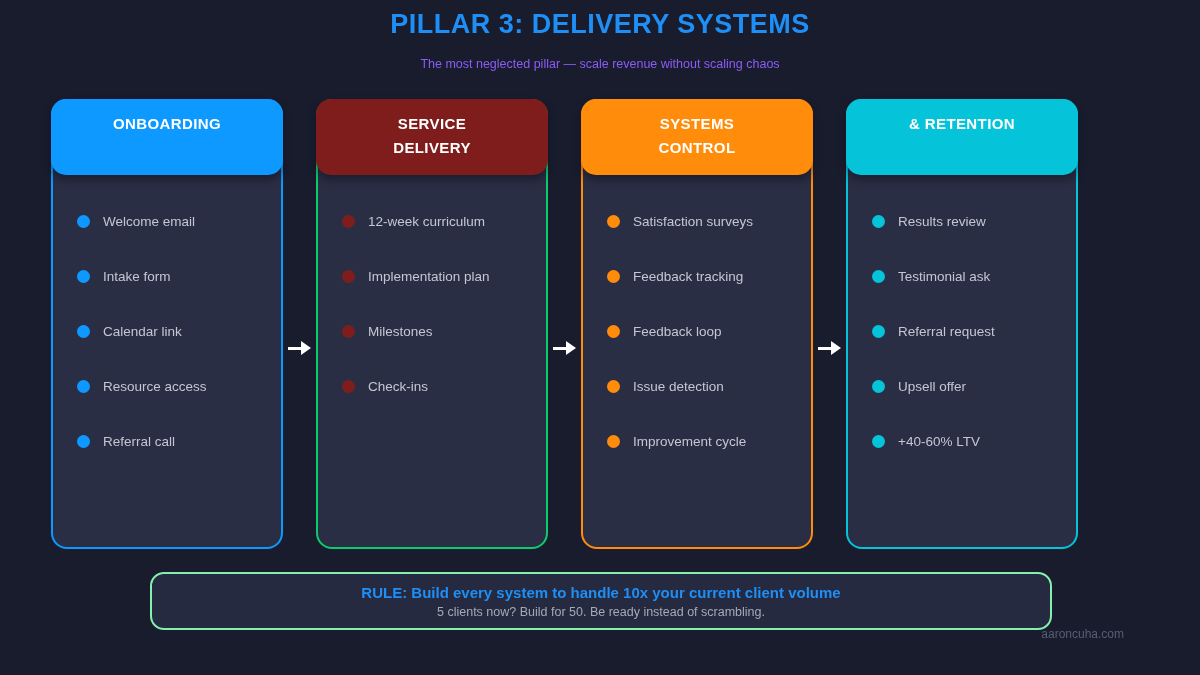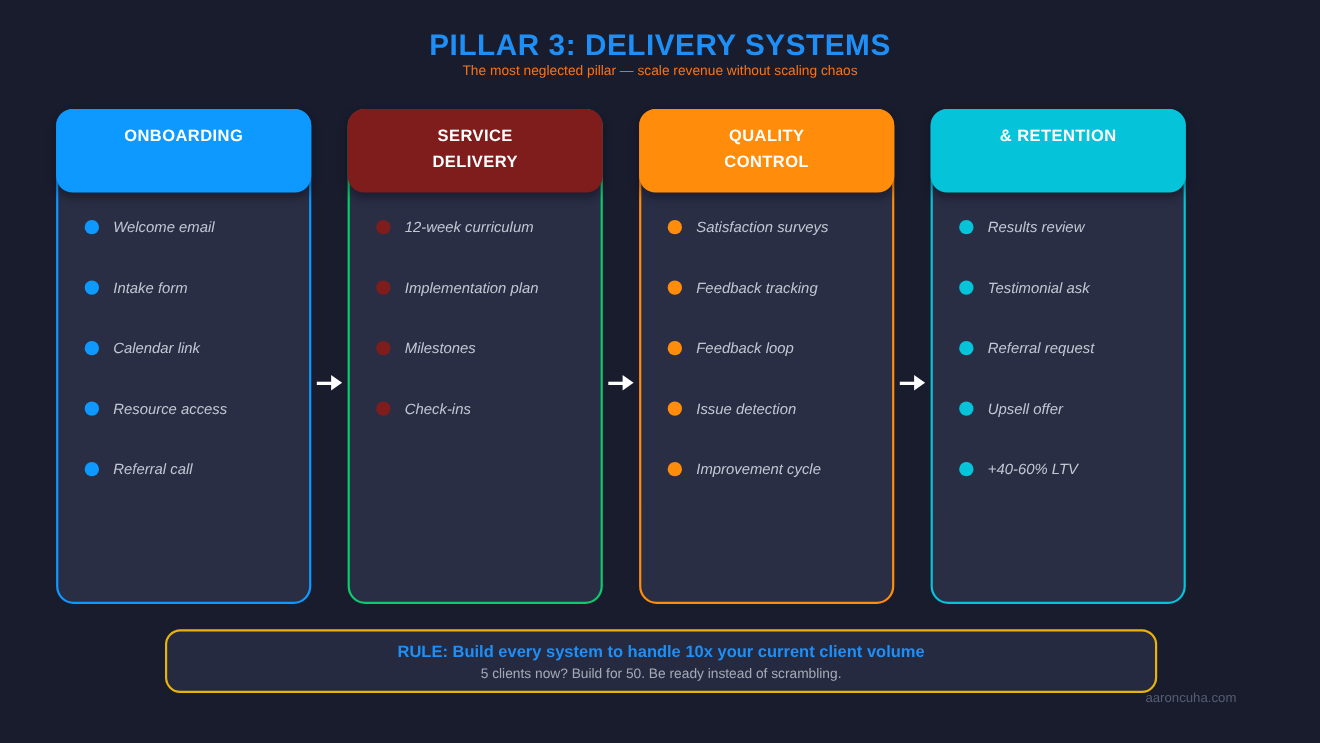--- a/index.html
+++ b/index.html
@@ -3,44 +3,44 @@
 <meta charset="utf-8">
 <style>
   * { margin:0; padding:0; box-sizing:border-box; }
   html,body { background:#191c2d; }
   body { font-family:"Liberation Sans", sans-serif; }
   .stage {
     position:relative; width:1200px; height:675px;
     background:#191c2d; overflow:hidden;
   }
   .title {
-    position:absolute; top:26px; left:0; width:100%;
+    position:absolute; top:9px; left:0; width:100%;
     text-align:center; font-size:27px; font-weight:bold;
     letter-spacing:0.5px; color:#1e8ff7;
   }
   .subtitle {
     position:absolute; top:57px; left:0; width:100%;
-    text-align:center; font-size:12.5px; color:#f97316;
+    text-align:center; font-size:12.5px; color:#8b5cf6;
   }
   .columns {
     position:absolute; top:99px; left:51px; width:1109px; height:450px;
     display:flex;
   }
   .column {
     width:232px; height:450px; flex:0 0 232px;
     background:#2a2e45; border:2px solid; border-radius:16px;
   }
   .col-header {
     height:76px; margin:-2px -2px 0 -2px; border-radius:15px;
     padding-top:13px; text-align:center;
     color:#ffffff; font-weight:bold; font-size:15px; line-height:24px;
     letter-spacing:0.4px;
     box-shadow:0 5px 8px rgba(10,12,22,0.45);
   }
-  .items { padding:4px 0 0 24px;font-style:italic; }
+  .items { padding:19px 0 0 24px; }
   .item { height:55px; display:flex; align-items:center; }
   .dot {
     width:13px; height:13px; border-radius:50%;
     margin-right:13px; flex:0 0 13px;
   }
   .item-text { font-size:13.5px; color:#c3c7d2; }
   .c-blue   { border-color:#0d99ff; }
   .c-blue   .col-header, .c-blue   .dot { background:#0d99ff; }
   .c-green  { border-color:#0ccb6d; }
   .c-green  .col-header, .c-green  .dot { background:#7f1d1d; }
@@ -58,21 +58,21 @@
     background:#ffffff;
   }
   .arrow-head {
     position:absolute; right:0; top:0; width:0; height:0;
     border-top:7.5px solid transparent;
     border-bottom:7.5px solid transparent;
     border-left:10px solid #ffffff;
   }
   .rule-box {
     position:absolute; top:572px; left:150px; width:902px; height:58px;
-    background:#252a40; border:2px solid #eab308; border-radius:14px;
+    background:#252a40; border:2px solid #86efac; border-radius:14px;
     text-align:center;
   }
   .rule-title {
     margin-top:10px; font-size:15px; font-weight:bold; color:#1e8ff7;
   }
   .rule-subtitle { margin-top:4px; font-size:12.5px; color:#a4aab6; }
   .watermark {
     position:absolute; top:627px; right:76px;
     font-size:12px; color:#575d73;
   }
@@ -150,21 +150,21 @@
 
     <div class="arrow-gap">
       <span class="arrow">
         <span class="arrow-line"></span>
         <span class="arrow-head"></span>
       </span>
     </div>
 
     <div class="column c-orange">
       <div class="col-header">
-        <div>QUALITY</div>
+        <div>SYSTEMS</div>
         <div>CONTROL</div>
       </div>
       <div class="items">
         <div class="item">
           <span class="dot"></span>
           <span class="item-text">Satisfaction surveys</span>
         </div>
         <div class="item">
           <span class="dot"></span>
           <span class="item-text">Feedback tracking</span>

